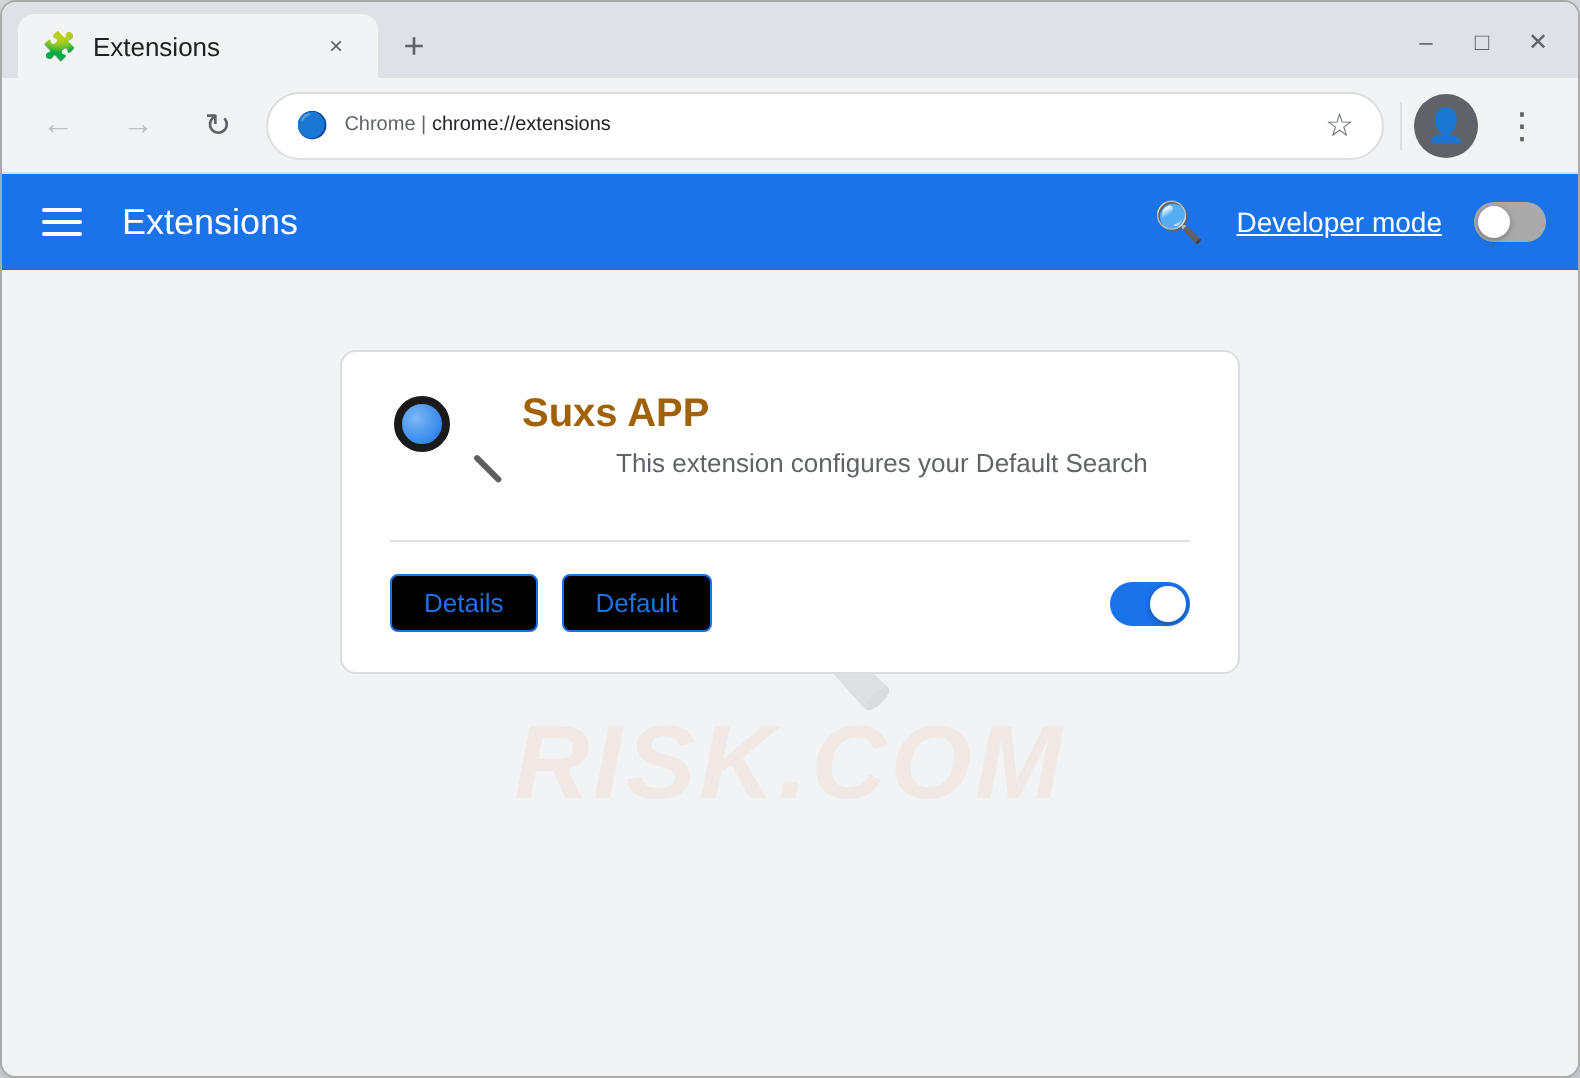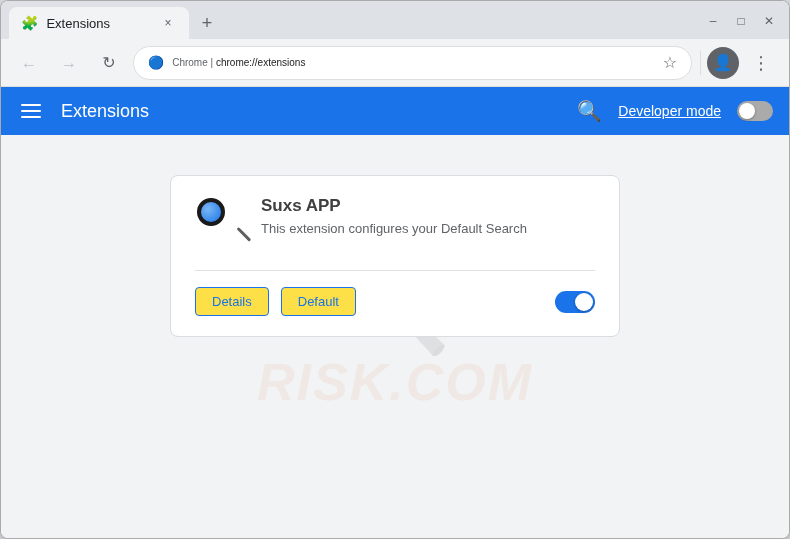--- a/index.html
+++ b/index.html
@@ -360,43 +360,44 @@
       transform: rotate(-45deg);
       transform-origin: top center;
       border-radius: 2px;
     }
 
     .ext-info {
       flex: 1;
     }
 
     .ext-name {
-      font-size: 17px;
+      font-size: 20px;
       font-weight: 600;
-      color: #404040;
+      color: #a16207;
       margin-bottom: 4px;
     }
 
     .ext-desc {
       font-size: 13px;
       color: #5f6368;
       line-height: 1.4;
+      margin-left: 47px;
     }
 
     .ext-card-bottom {
       display: flex;
       align-items: center;
       gap: 12px;
     }
 
     .ext-btn {
       padding: 6px 16px;
       border: 1px solid #1a73e8;
       border-radius: 4px;
-      background: #fde047;
+      background: #000000;
       color: #1a73e8;
       font-size: 13px;
       font-weight: 500;
       cursor: pointer;
       transition: background 0.15s;
     }
 
     .ext-toggle-on {
       width: 40px;
       height: 22px;

